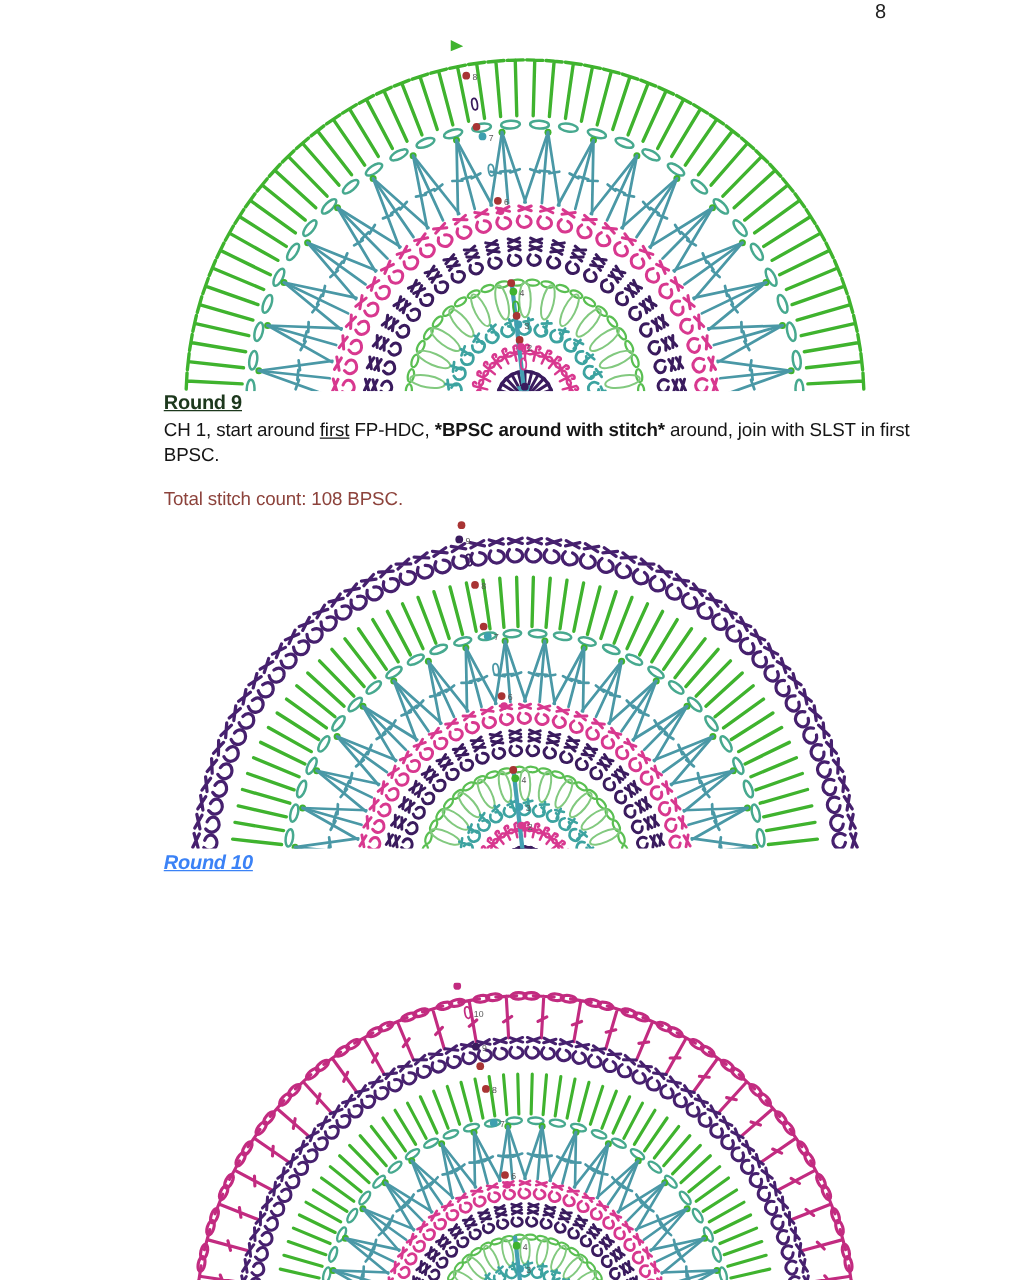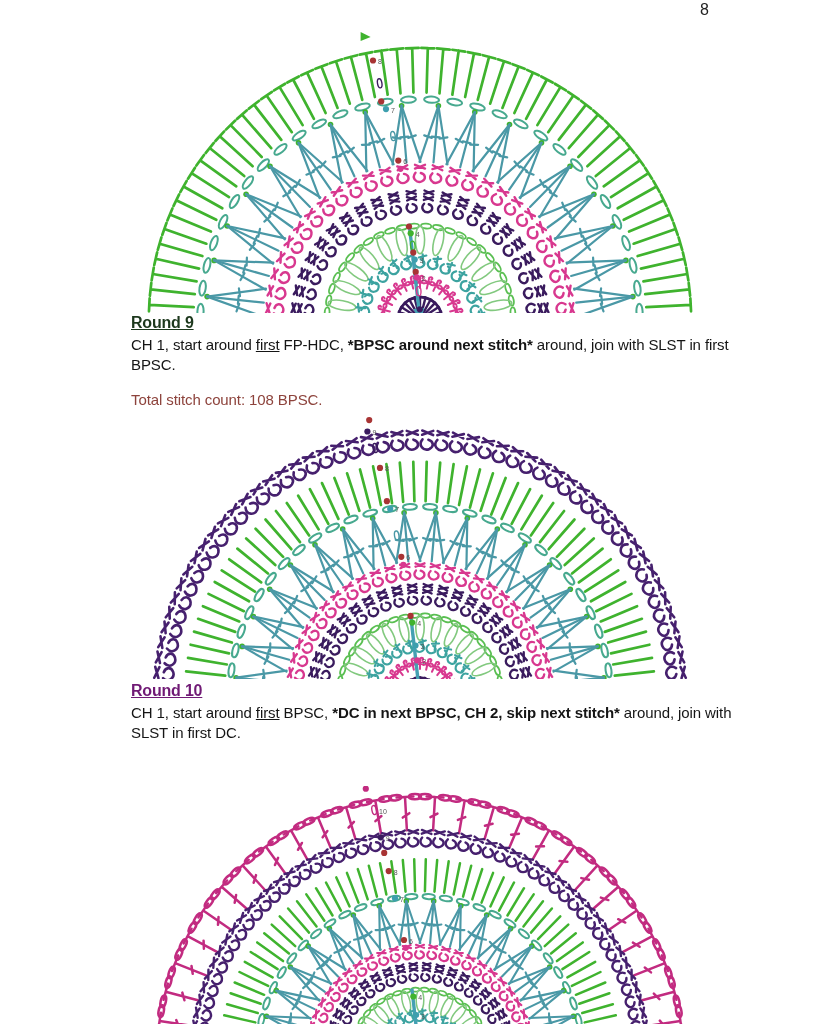--- a/index.html
+++ b/index.html
@@ -819,21 +819,21 @@
         <circle cx="325.7" cy="241.9" r="3.1" fill="#a83434" stroke="none"></circle>
         <circle cx="326.8" cy="247.4" r="3.1" fill="#d8388f" stroke="none"></circle>
         <text x="331.8" y="250.9" font-size="7" fill="#555" font-family="&quot;Liberation Sans&quot;,sans-serif" stroke="none">2</text>
         <ellipse cx="328.8" cy="261.2" rx="2.2" ry="4.6" stroke="#d8388f" stroke-width="1.4" fill="none" transform="rotate(-2.5 328.8 261.2)"></ellipse>
         <circle cx="329.8" cy="279.3" r="3.1" fill="#3a1b5e" stroke="none"></circle>
       </svg>
     </div>
 
   <section class="textblock" style="top:314px">
     <h2 class="round-heading" style="color: rgb(29, 56, 29);">Round 9</h2>
-    <p class="instructions"><span>CH 1, start around </span><span class="seg-u">first</span><span> FP-HDC, </span><span class="seg-b">*BPSC around next stitch*</span><span> around, join with SLST in first BPSC.</span></p>
+    <p class="instructions"><span>CH 1, start around </span><span class="seg-u">first</span><span> FP-HDC, </span><span class="seg-b">*BPSC around with stitch*</span><span> around, join with SLST in first BPSC.</span></p>
     <p class="count" style="color: rgb(141, 67, 60);">Total stitch count: 108 BPSC.</p>
   </section>
 
   <div class="diagram" style="left: 80px; top: 413px; width: 680px; height: 266px;">
       <svg width="680" height="266" viewBox="0 0 680 266">
         <g stroke="#46206e" stroke-width="2.6" stroke-linecap="round" fill="none">
           <g transform="translate(594.2 275.1) rotate(88.0)">
             <path d="M -5.5 -12.1 L 5.5 -7.9 M -5.5 -7.9 L 5.5 -12.1 M -5.0 -3.3 C -9.9 2.8, -3.3 8.8, 2.2 6.1 C 7.2 3.5, 6.1 -1.6, 0.9 -3.1"></path>
           </g>
           <g transform="translate(593.2 260.4) rotate(84.7)">
@@ -1789,22 +1789,21 @@
         <text x="337.2" y="213.1" font-size="7" fill="#555" font-family="&quot;Liberation Sans&quot;,sans-serif" stroke="none">4</text>
         <circle cx="335.5" cy="232.5" r="3.1" fill="#3d9fae" stroke="none"></circle>
         <text x="340.5" y="236.0" font-size="7" fill="#555" font-family="&quot;Liberation Sans&quot;,sans-serif" stroke="none">3</text>
         <circle cx="337.2" cy="247.4" r="3.1" fill="#d8388f" stroke="none"></circle>
         <text x="342.2" y="250.9" font-size="7" fill="#555" font-family="&quot;Liberation Sans&quot;,sans-serif" stroke="none">2</text>
         <circle cx="339.9" cy="275.8" r="3.1" fill="#3a1b5e" stroke="none"></circle>
       </svg>
     </div>
 
   <section class="textblock" style="top:682px">
-    <h2 class="round-heading" style="color: #701a75;">Round 10</h2>
-    <p class="instructions"><span>CH 1, start around </span><span class="seg-u">first</span><span> BPSC, </span><span class="seg-b">*DC in next BPSC, CH 2, skip next stitch*</span><span> around, join with SLST in first DC.</span></p>
+    <h2 class="round-heading" style="color: #3b82f6; font-style: italic;">Round 10</h2>
   </section>
 
   <div class="diagram" style="left: 70px; top: 786px; width: 700px; height: 238px;">
       <svg width="700" height="238" viewBox="0 0 700 238">
         <g stroke="#c22b80" stroke-width="2.5" stroke-linecap="round" fill="none">
           <g transform="translate(613.2 264.8) rotate(88.0)">
             <path d="M 0 0 L 0 33.3 M -8.4 0 L 8.4 0 M -3.4 20.3 L 3.4 16.3"></path>
           </g>
           <ellipse cx="612.6" cy="254.9" rx="6" ry="2.6" transform="rotate(85.8 612.6 254.9)"></ellipse>
           <ellipse cx="611.7" cy="244.8" rx="6" ry="2.6" transform="rotate(83.6 611.7 244.8)"></ellipse>

